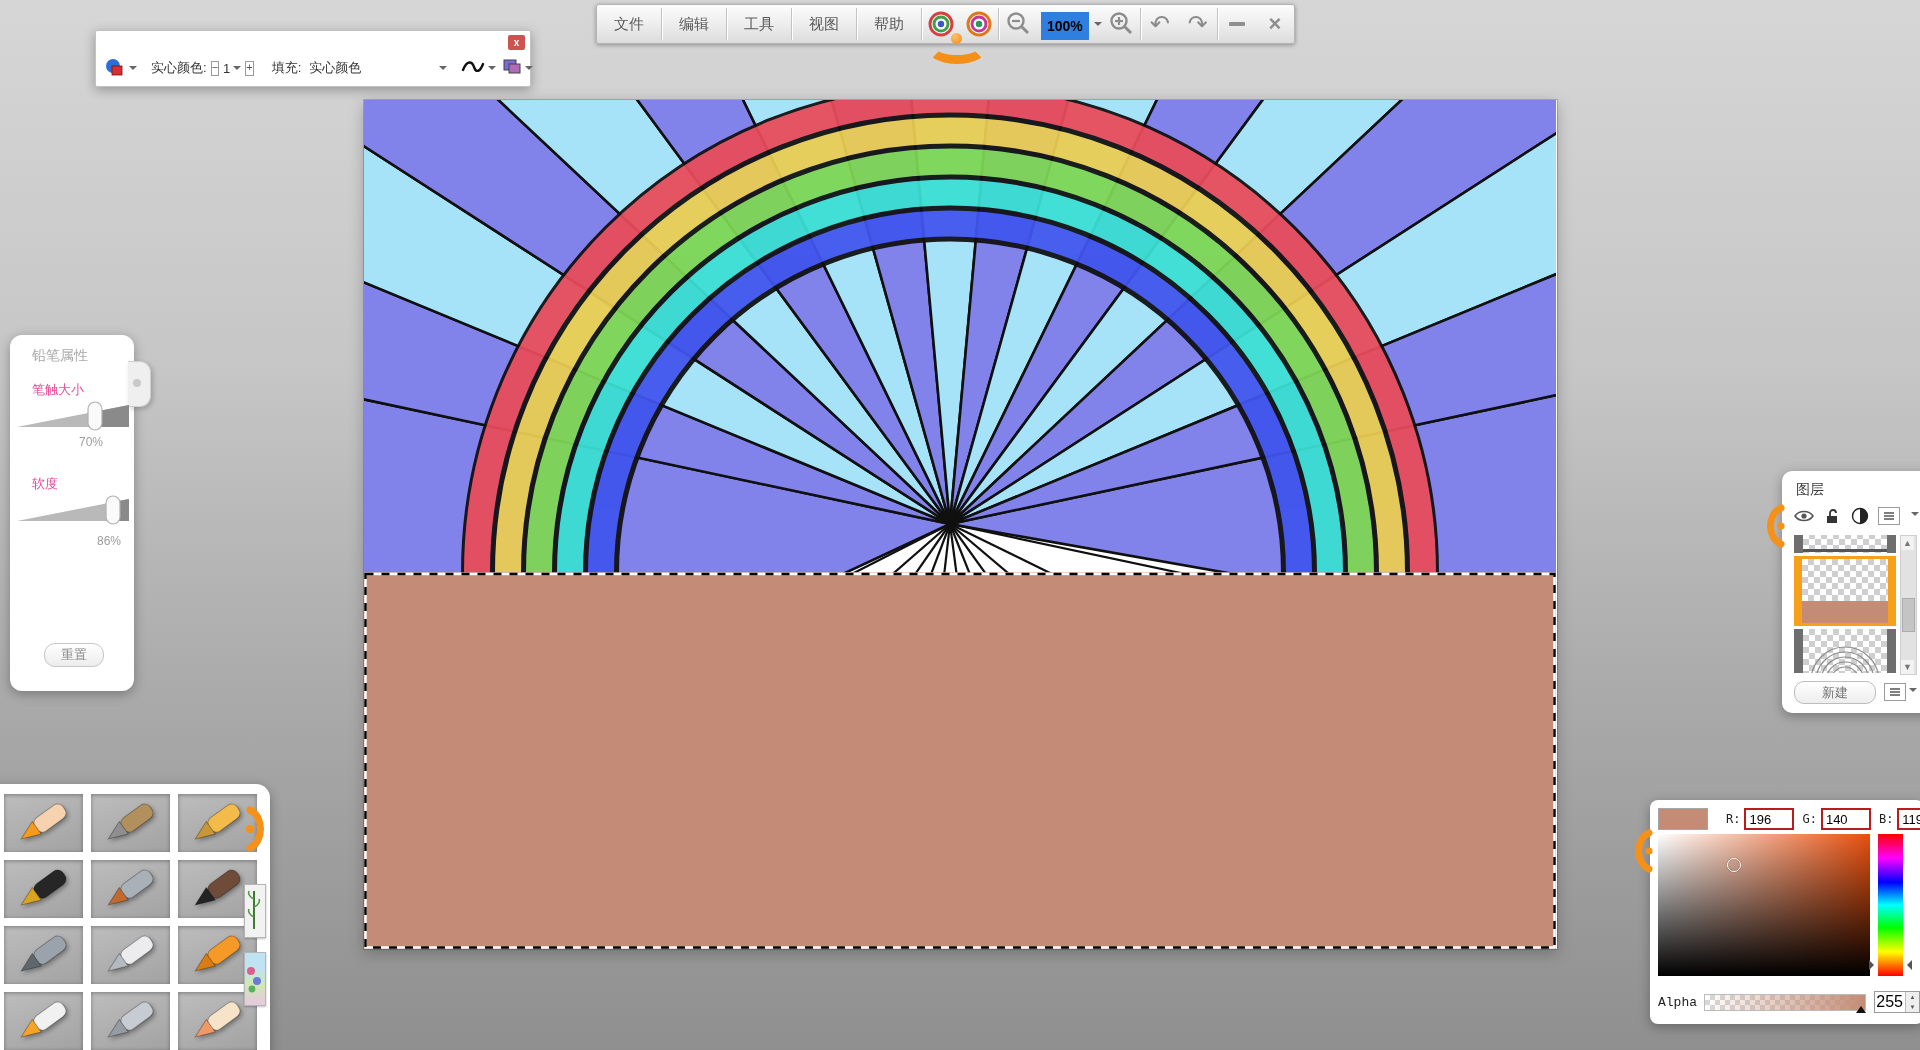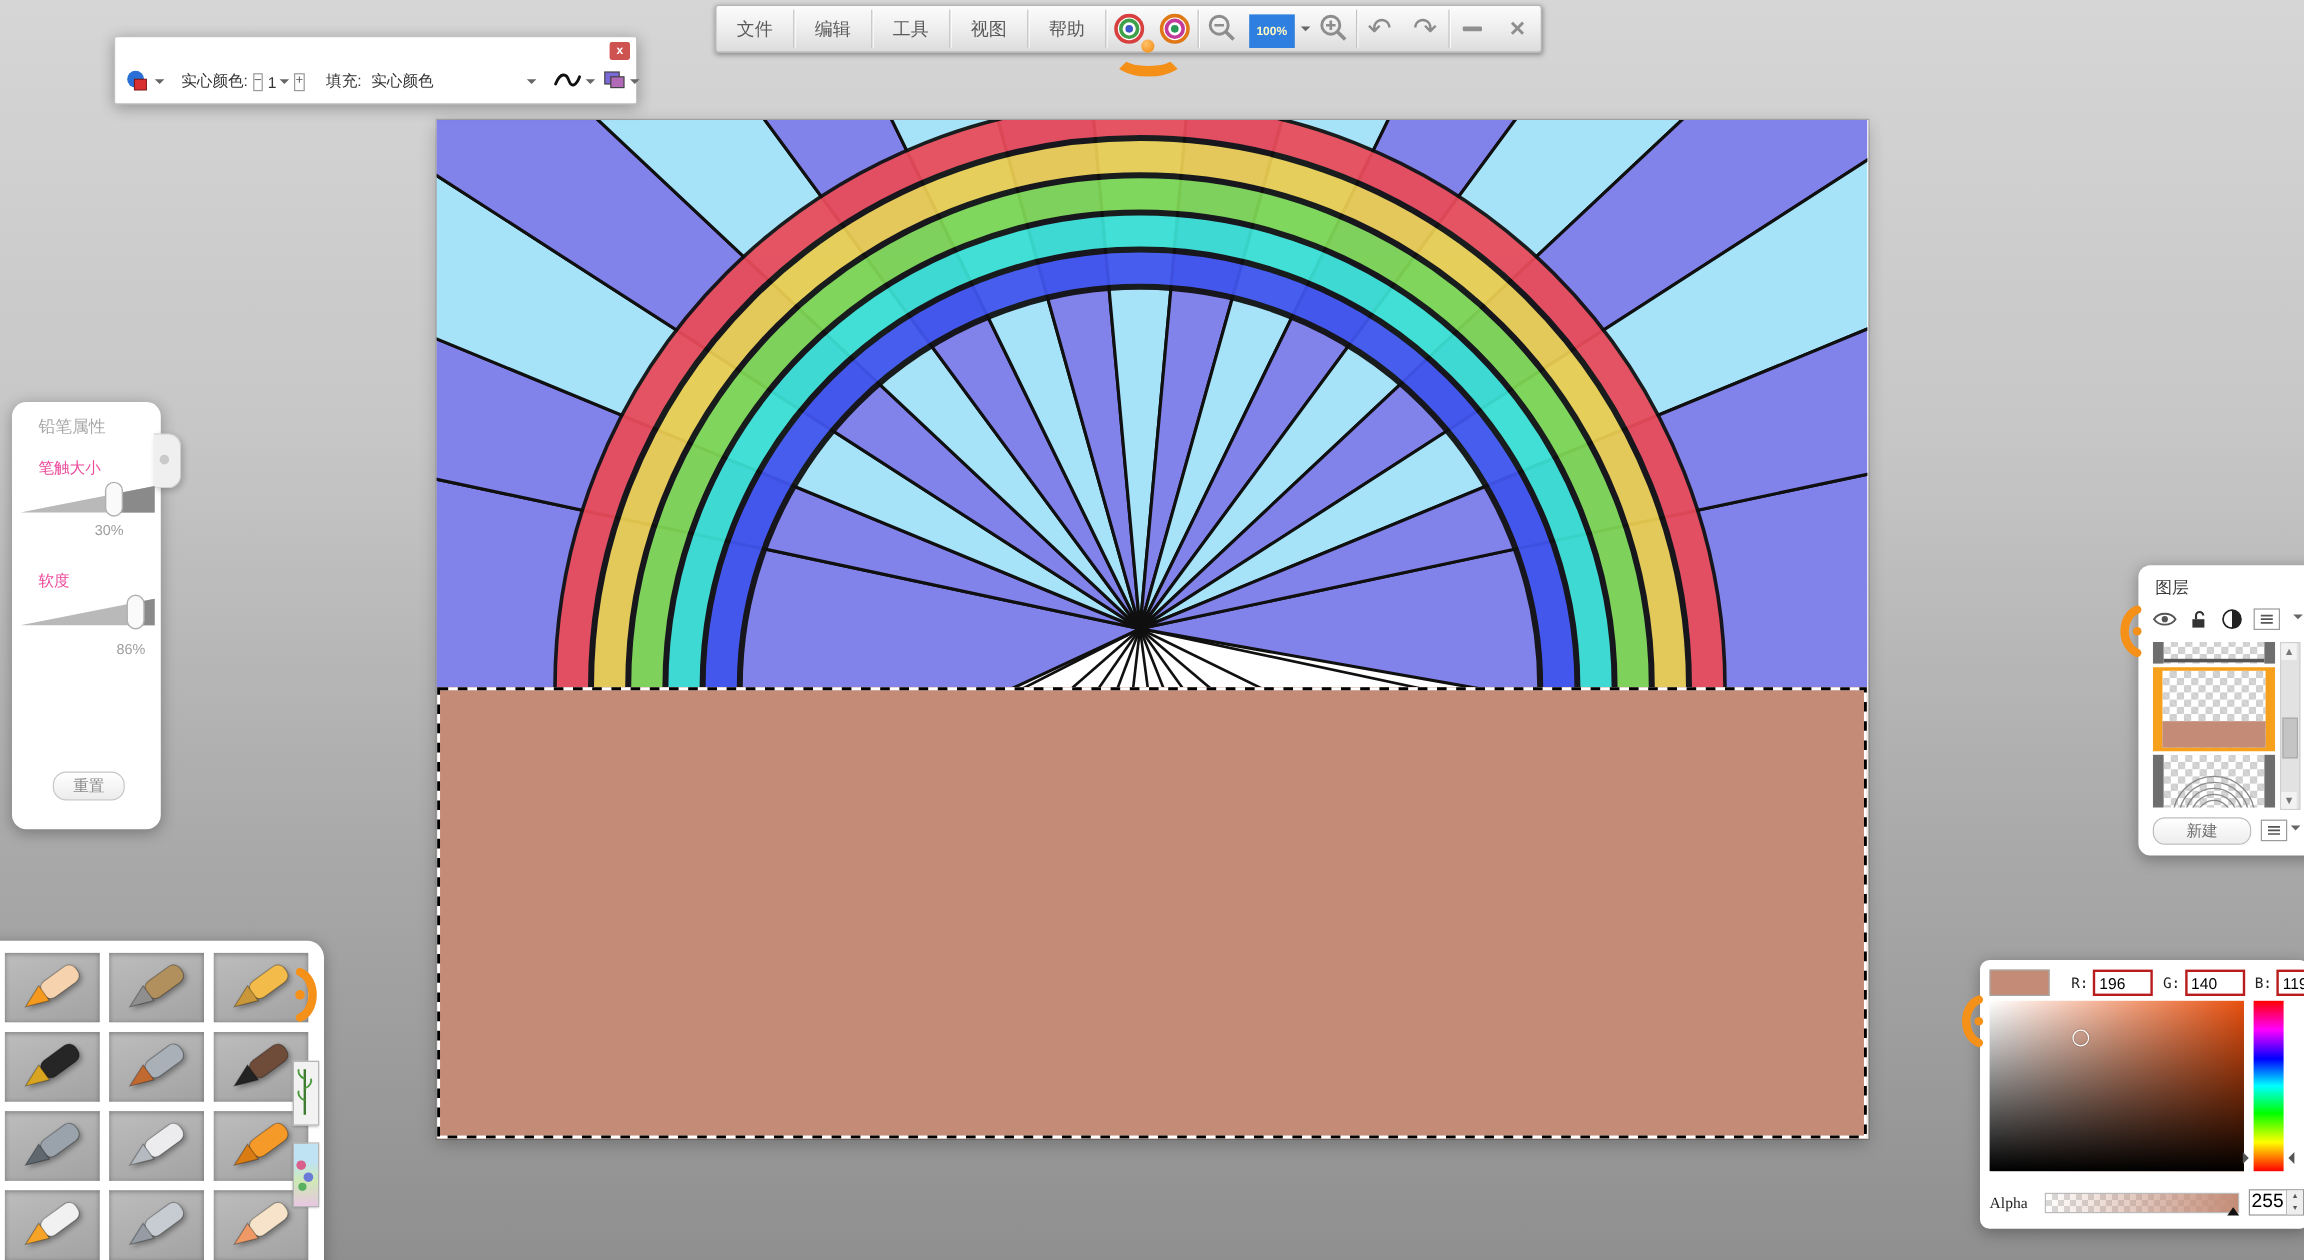--- a/index.html
+++ b/index.html
@@ -16,22 +16,22 @@
     position:absolute;left:596px;top:4px;height:38px;display:flex;align-items:stretch;
     background:linear-gradient(180deg,#fcfcfc,#ececec 55%,#dcdcdc);
     border:1px solid #b4b4b4;border-radius:3px;box-shadow:0 1px 4px rgba(0,0,0,.35);
   }
   .menu-btn{display:flex;align-items:center;padding:0 17px;font-size:15px;color:#5a5a5a;cursor:default}
   .tsep{width:1px;background:#c3c3c3;margin:3px 0;box-shadow:1px 0 0 #fff}
   .tool-btn{display:flex;align-items:center;justify-content:center;width:38px;color:#8a8a8a}
   .tool-btn svg{display:block}
   .arrow-glyph{font-size:24px;color:#8b8b8b;font-family:"DejaVu Sans",sans-serif;line-height:1}
   #zoom-value{
-    margin:7px 2px 7px 4px;padding:14px 6px;background:#2f7fe0;color:#fef9c3;
-    font-size:10px;font-weight:bold;display:flex;align-items:center;
+    margin:7px 2px 7px 4px;padding:14px 6px;background:#2f7fe0;color:#000000;
+    font-size:14px;font-weight:bold;display:flex;align-items:center;
   }
   .dd{width:0;height:0;border:4px solid transparent;border-top-color:#666;margin-left:3px;align-self:center;margin-top:4px}
   .minimize-bar{width:16px;height:4px;background:#8f8f8f;border-radius:1px}
   .close-x{font-size:22px;color:#8f8f8f;font-weight:bold;line-height:1}
   
   #clown-nose{position:absolute;left:951px;top:33px;width:11px;height:11px;border-radius:50%;
     background:radial-gradient(circle at 35% 30%,#ffc06a,#f08a10);z-index:5}
   #clown-smile{position:absolute;left:926px;top:30px;width:62px;height:34px;border-radius:50%;
     border:9px solid transparent;border-bottom-color:#f49018;box-sizing:border-box;z-index:4}
 
@@ -103,21 +103,21 @@
   #sv-square{position:absolute;left:8px;top:34px;width:212px;height:142px;
     background:linear-gradient(180deg,rgba(0,0,0,0),#000),linear-gradient(90deg,#fff,var(--hue));cursor:crosshair}
   #sv-marker{position:absolute;width:12px;height:12px;border:1.5px solid #fdfdfd;border-radius:50%;
     box-shadow:0 0 1px rgba(0,0,0,.6), inset 0 0 1px rgba(0,0,0,.6);transform:translate(-7px,-7px)}
   #hue-bar{position:absolute;left:228px;top:34px;width:25px;height:142px;
     background:linear-gradient(180deg,#f00 0%,#f0f 17%,#00f 34%,#0ff 50%,#0f0 66%,#ff0 83%,#f00 100%)}
   .hue-marker{position:absolute;width:0;height:0;border:5px solid transparent}
   #hue-marker-l{left:-9px;border-left-color:#555;transform:translateY(-5px)}
   #hue-marker-r{right:-9px;border-right-color:#555;transform:translateY(-5px)}
   #alpha-row{position:absolute;left:8px;top:194px;display:flex;align-items:center}
-  #alpha-label{font-family:Liberation Serif, serif;font-size:13px;color:#222;width:46px}
+  #alpha-label{font-family:Liberation Mono, monospace;font-size:13px;color:#222;width:46px}
   #alpha-bar{position:relative;width:160px;height:15px;border:1px solid #bbb;
     background-image:linear-gradient(90deg,rgba(196,140,119,0),var(--ground)),
      linear-gradient(45deg,#d8d8d8 25%,transparent 25%,transparent 75%,#d8d8d8 75%),
      linear-gradient(45deg,#d8d8d8 25%,transparent 25%,transparent 75%,#d8d8d8 75%);
     background-size:100% 100%,10px 10px,10px 10px;background-position:0 0,0 0,5px 5px}
   #alpha-marker{position:absolute;right:-1px;bottom:-3px;width:0;height:0;
     border-left:5px solid transparent;border-right:5px solid transparent;border-bottom:7px solid #111}
   #alpha-spin{position:absolute;left:224px;top:191px;width:44px;height:20px;border:1px solid #9a9a9a;background:#fff;display:flex}
   #alpha-value{flex:1;font-size:16px;display:flex;align-items:center;justify-content:flex-end;padding-right:2px}
   #alpha-arrows{width:13px;border-left:1px solid #bbb;display:flex;flex-direction:column}
@@ -294,21 +294,21 @@
   <div id="pencil-tab">
       <div class="dot"></div>
     </div>
   <h3>铅笔属性</h3>
   <div class="slider-label" style="top:46px">笔触大小</div>
   <div class="wedge-slider" id="size-slider" style="top:66px"><svg width="112" height="30" viewBox="0 0 112 30">
        <polygon points="0,26 112,4 112,26" fill="#b9b9b9"></polygon>
        <polygon points="78,10.7 112,4 112,26 78,26" fill="#8a8a8a"></polygon>
        <rect x="71" y="1" width="14" height="28" rx="7" fill="#fafafa" stroke="#b0b0b0" stroke-width="1.2"></rect>
      </svg></div>
-  <div class="pct-label" id="size-pct" style="left: 69px; top: 100px;">30%</div>
+  <div class="pct-label" id="size-pct" style="left: 69px; top: 100px;">70%</div>
   <div class="slider-label" style="top:140px">软度</div>
   <div class="wedge-slider" id="soft-slider" style="top:160px"><svg width="112" height="30" viewBox="0 0 112 30">
        <polygon points="0,26 112,4 112,26" fill="#b9b9b9"></polygon>
        <polygon points="96,7.1 112,4 112,26 96,26" fill="#8a8a8a"></polygon>
        <rect x="89" y="1" width="14" height="28" rx="7" fill="#fafafa" stroke="#b0b0b0" stroke-width="1.2"></rect>
      </svg></div>
   <div class="pct-label" id="soft-pct" style="left: 87px; top: 199px;">86%</div>
   <div id="reset-btn">重置</div>
 </div>
 

